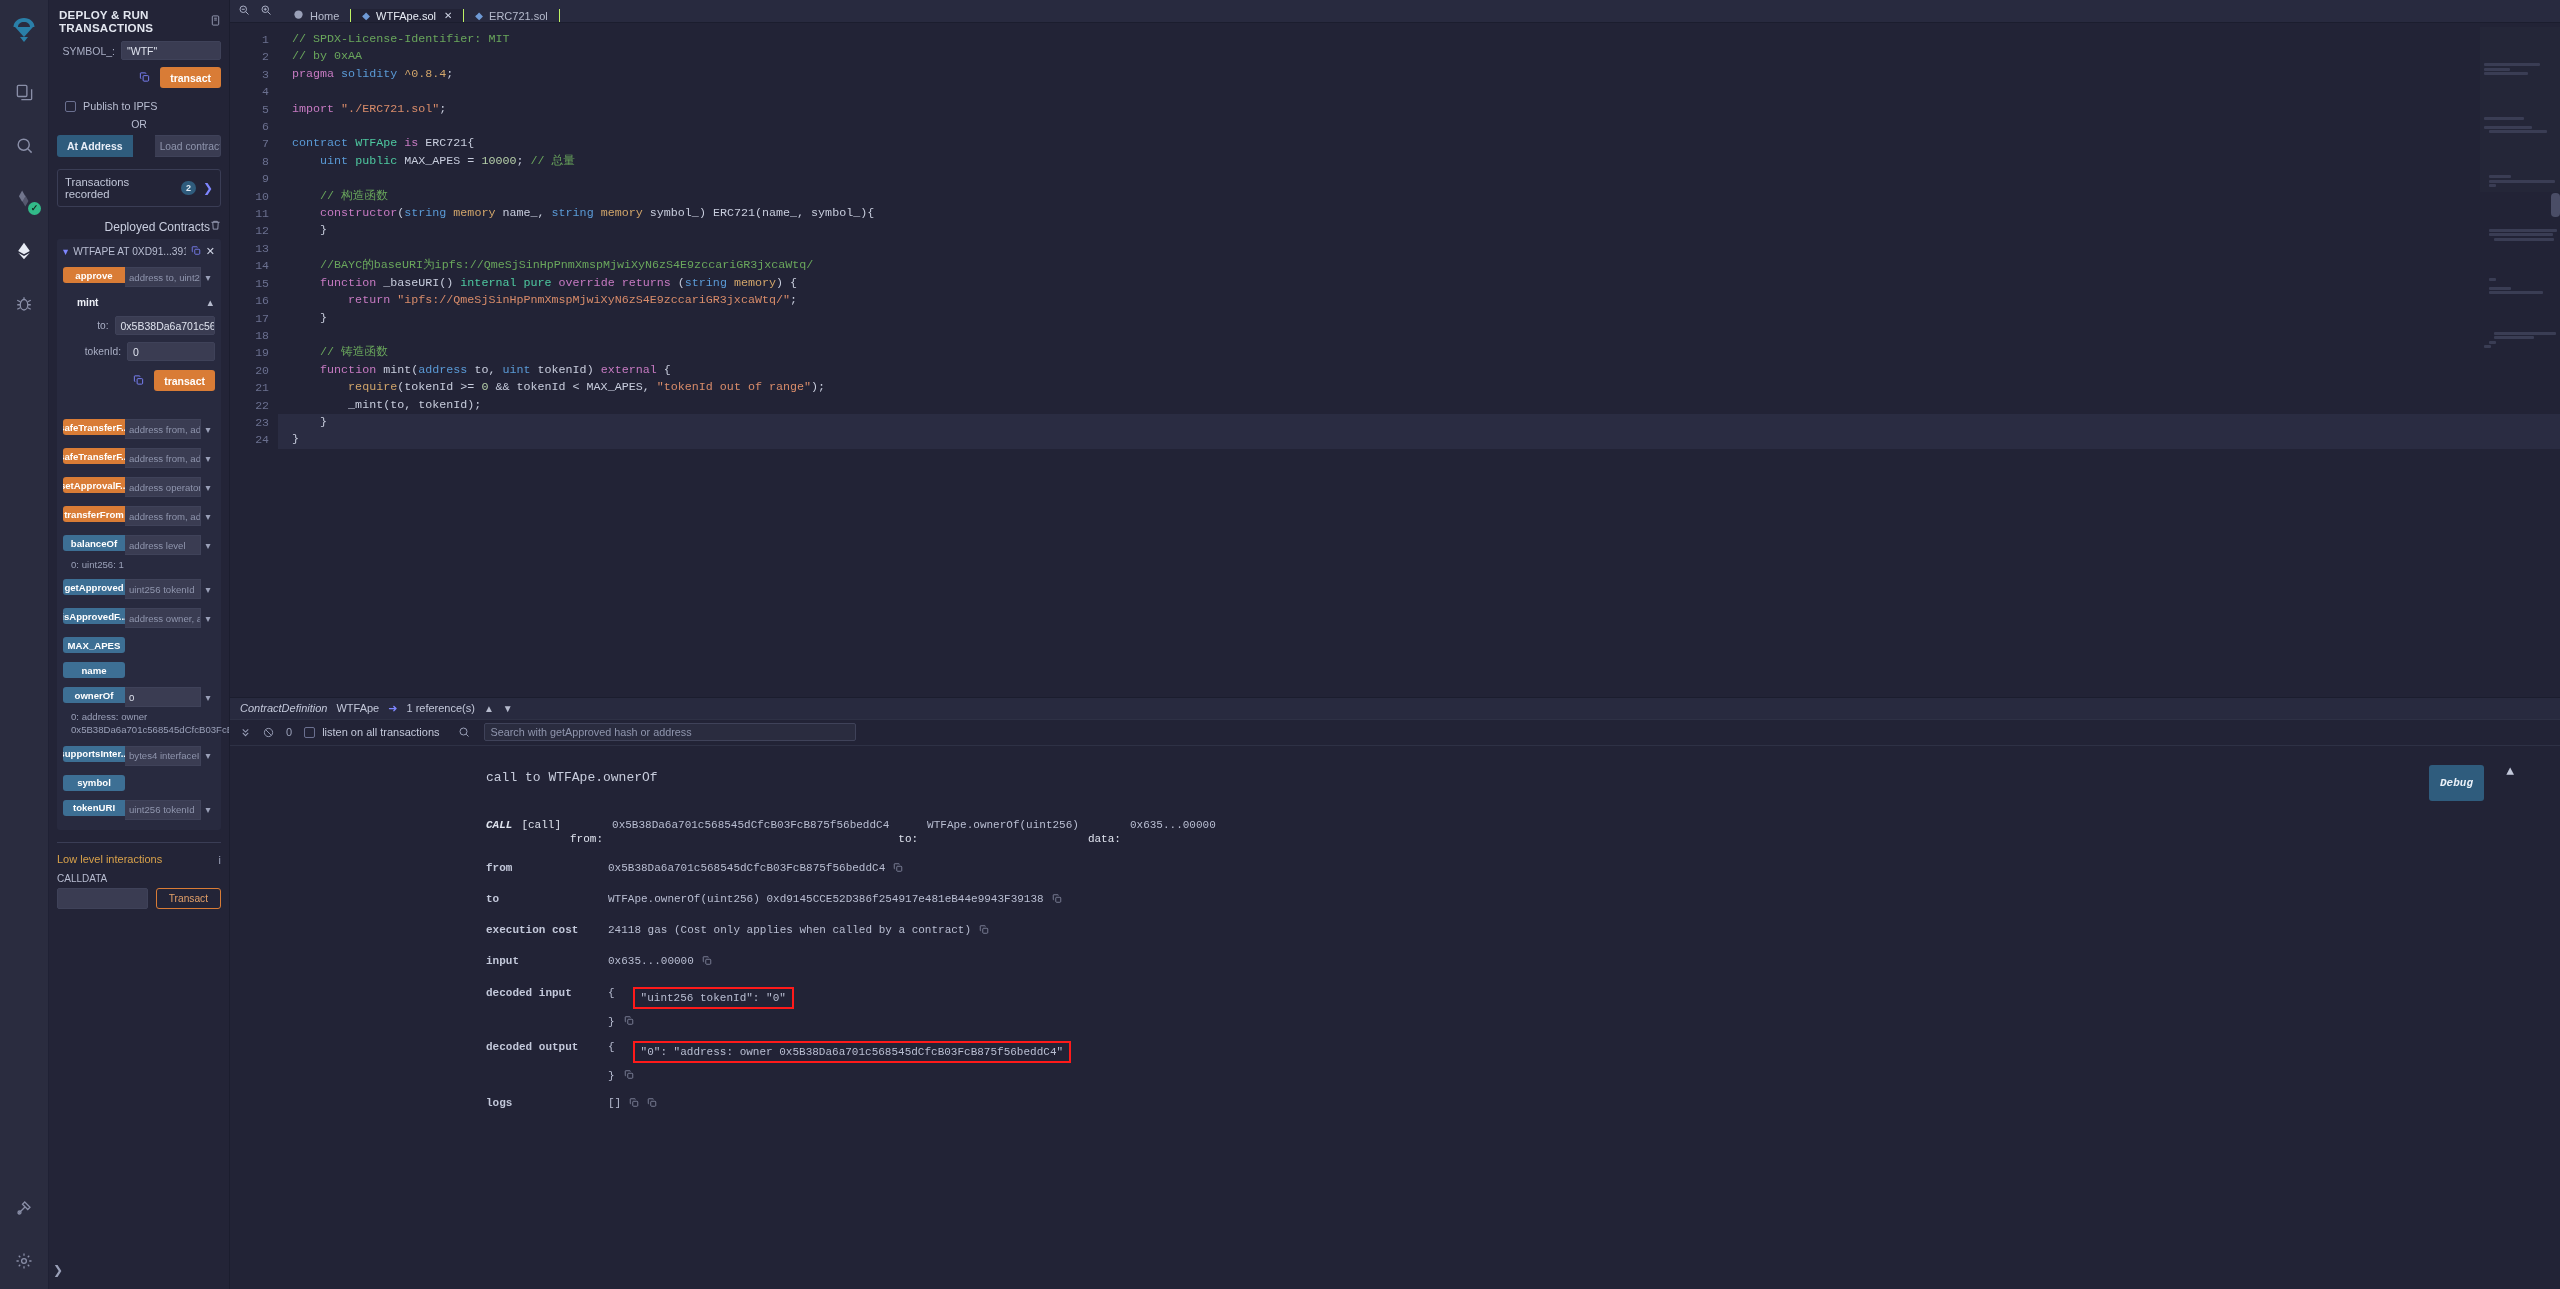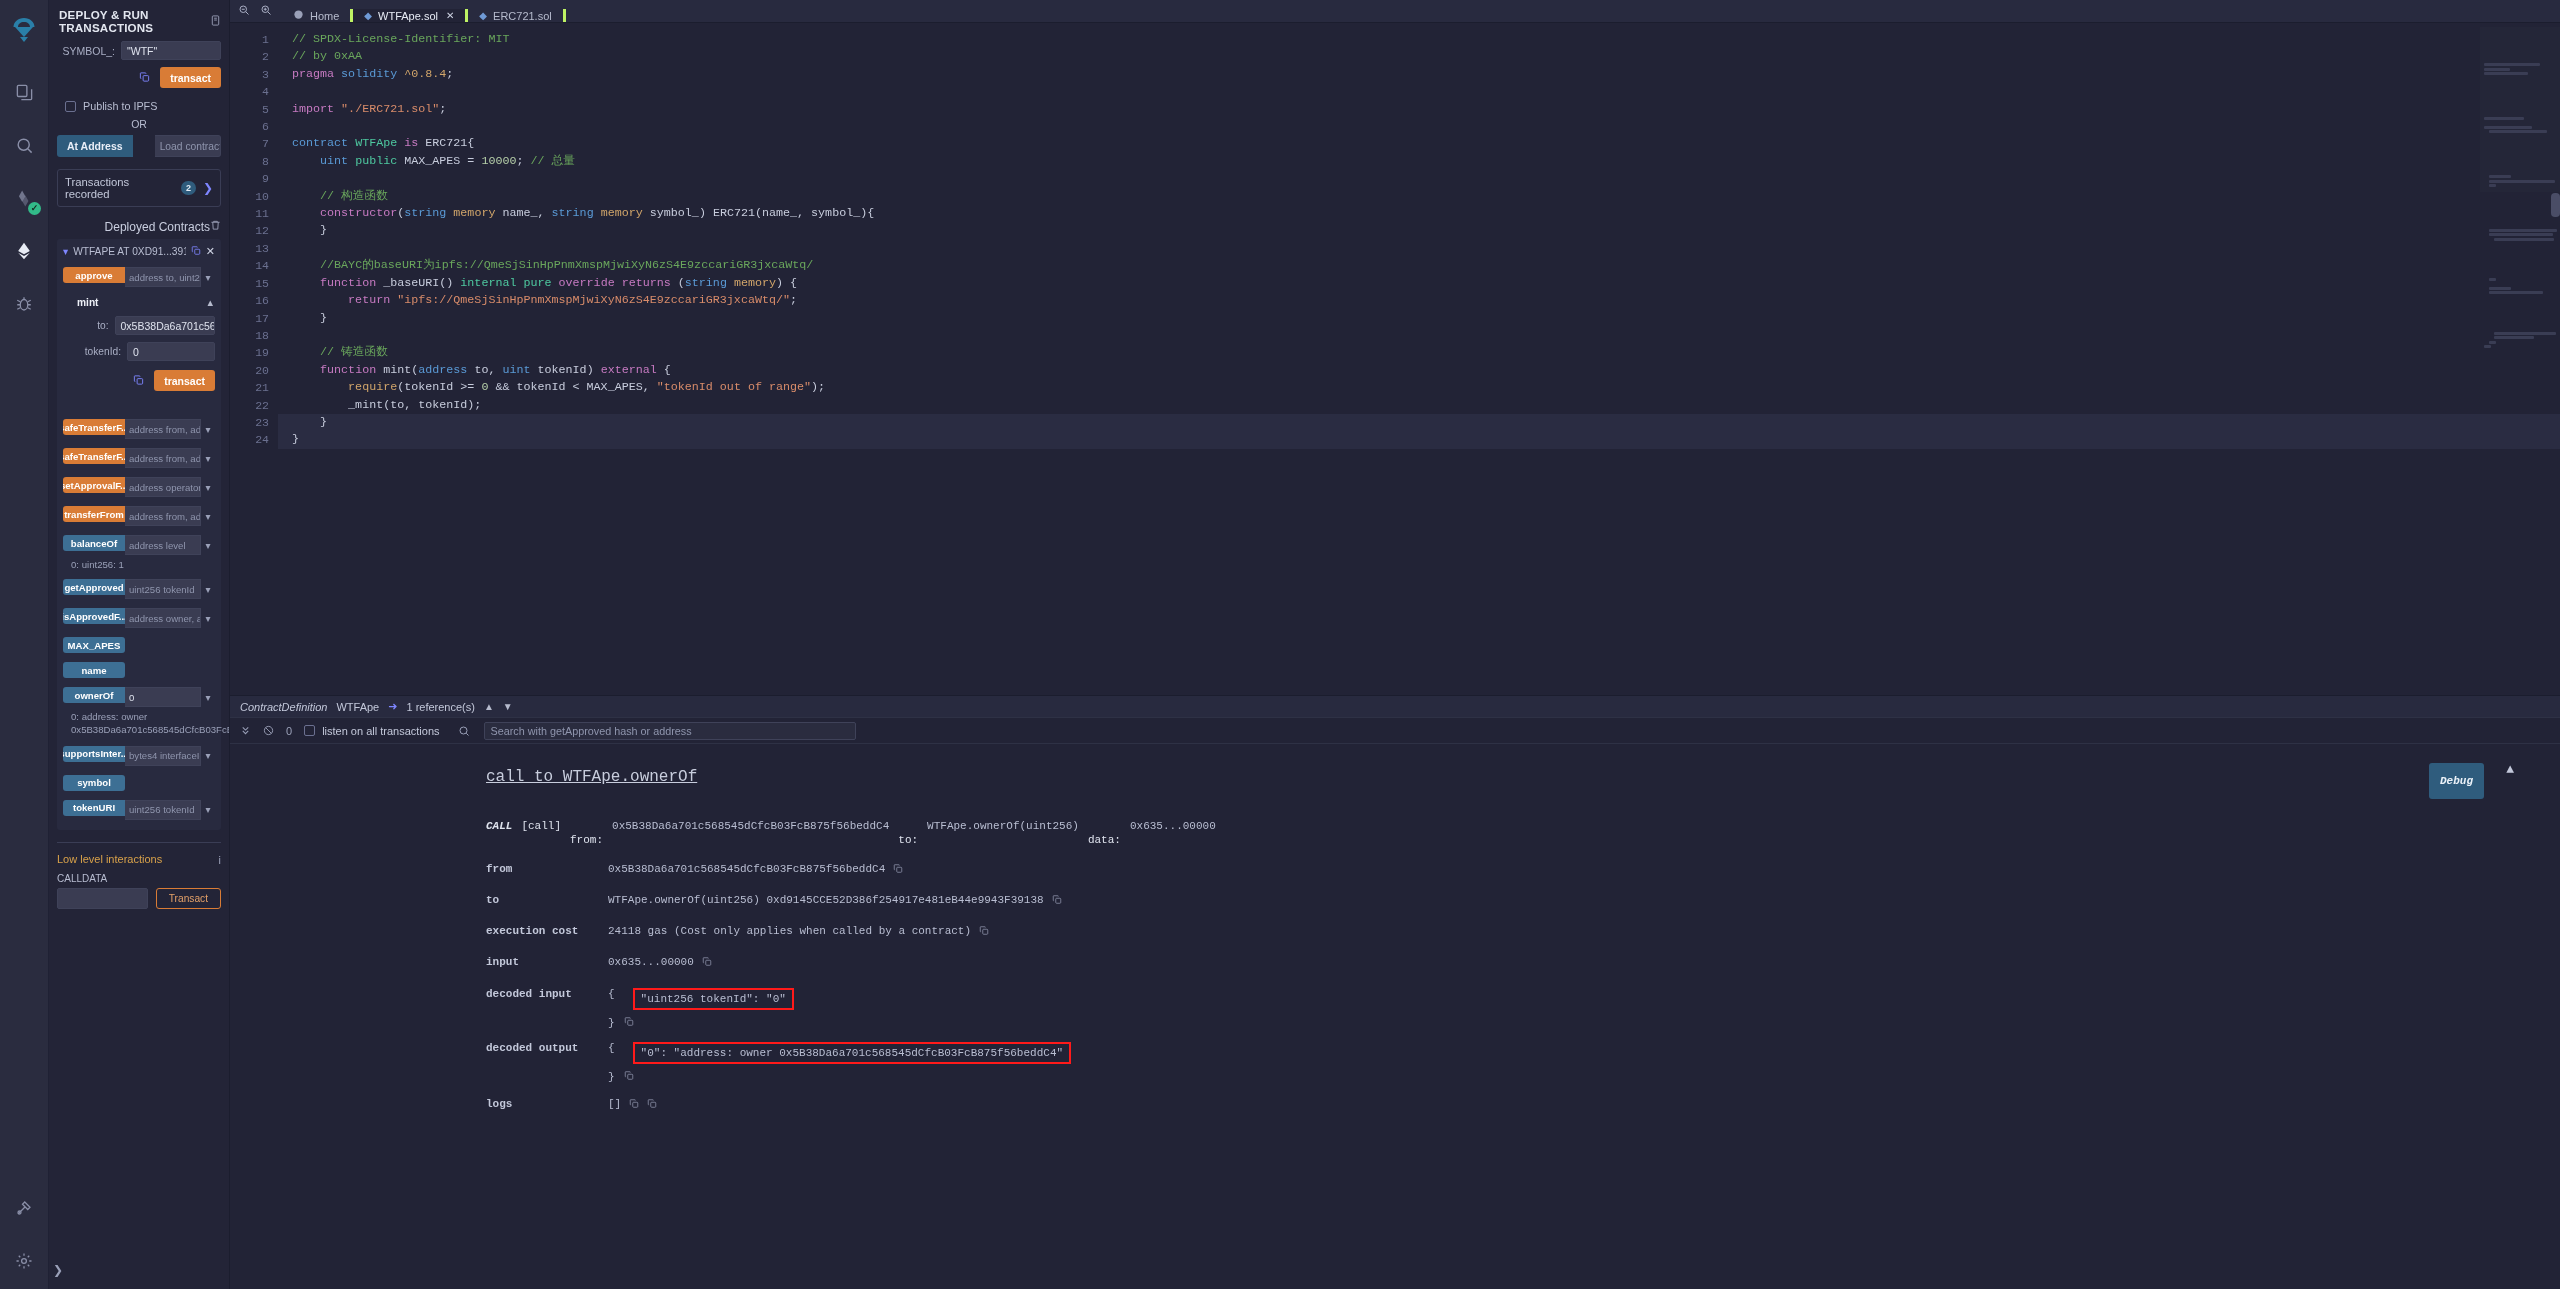--- a/index.html
+++ b/index.html
@@ -170,21 +170,21 @@
   
   .main { flex: 1 1 auto; display:flex; flex-direction:column; background:#222336; min-width:0; }
 
   .tabbar {
     height: 23px; background:#282a3f; display:flex; align-items:stretch;
     border-bottom:1px solid #1b1d2e; flex:0 0 23px;
   }
   .tabbar .zooms { display:flex; align-items:center; gap:10px; padding: 0 10px 0 8px; color:#a9aec4; }
   .tab {
     display:flex; align-items:center; gap:6px; padding: 0 11px;
-    font-size:11px; color:#b6bbcd; border-right:3px solid #bef264; cursor:pointer;
+    font-size:11px; color:#b6bbcd; border-right:1px solid #bef264; cursor:pointer;
     white-space:nowrap;
     margin-top:9px;
   }
   .tab.active { background:#222336; color:#e8ecf5; }
   .tab .sol-ico { color:#6f9ad6; font-size:10px; }
   .tab .home-ico { color:#9aa0b8; }
   .tab .closex { color:#cfd4e4; font-size:10px; margin-left:2px; }
 
   .editor {
     flex: 1 1 auto; position:relative; overflow:hidden;
@@ -246,21 +246,21 @@
     flex: 0 0 372px; height:18px; background:#2a2c3f; border:1px solid #3f4259;
     border-radius:2px; color:#8f95ad; font-size:10.8px; display:flex; align-items:center;
     padding:0 6px; margin-left:2px;
   }
 
   .terminal {
     flex:1 1 auto; overflow:hidden; position:relative;
     font-family:"Liberation Mono", monospace; color:#b9bed2;
     padding: 24px 0 0 0;
   }
-  .t-callline { font-size:16px; color:#c8cddd; padding-left: 256px; text-decoration: underline; }
+  .t-callline { font-size:13px; color:#c8cddd; padding-left: 256px; }
   .t-row { display:flex; padding-left:256px; font-size:11px; margin-top: 17px; align-items:flex-start; }
   .t-row .k { width:122px; flex:0 0 122px; color:#c3c8da; font-weight:700; }
   .t-row .v { color:#b9bed2; display:flex; align-items:flex-start; gap:8px; }
   .t-call { display:flex; padding-left:256px; font-size:11px; margin-top:20px; gap:9px; align-items:center;}
   .t-call .cl { font-style:italic; font-weight:700; color:#dfe3ee; }
   .t-call .br { color:#dfe3ee; font-weight:400; }
   .t-call .kk { color:#dfe3ee; font-weight:400;margin-top:28px; }
   .t-call .vv { color:#b9bed2; }
 
   .hl-box { border:2px solid #ff1a1a; padding:3px 6px; display:inline-block; }

